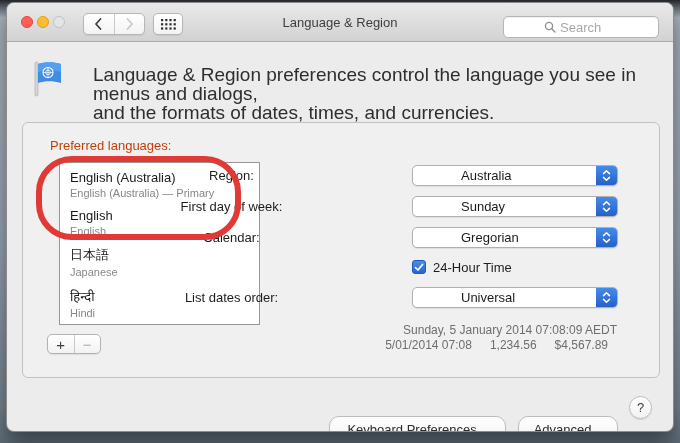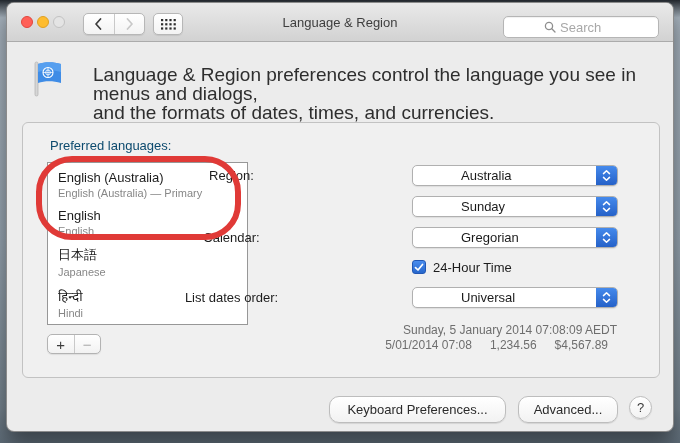--- a/index.html
+++ b/index.html
@@ -62,23 +62,23 @@
   .flag { position:absolute; left:24px; top:57px; }
   .desc {
     position:absolute; left:86px; top:62px; width:560px;
     font-size:19px; line-height:19px; color:#2e2e2e;
   }
   
   .panel {
     position:absolute; left:15px; top:119px; width:638px; height:256px;
     background:#f0f0f0; border:1px solid #c2c2c2; border-radius:6px;
   }
-  .pref-label { position:absolute; left:27px; top:15px; font-size:13px; color:#0c4a6e; }
+  .pref-label { position:absolute; left:27px; top:15px; font-size:13px; color:#c2410c; }
   .langlist {
-    position:absolute; left:24px; top:39px; width:201px; height:163px;
+    position:absolute; left:36px; top:39px; width:201px; height:163px;
     background:#fff; border:1px solid #979797; overflow:hidden;
   }
   .langitem { padding:7px 10px 2px 10px; }
   .langitem .lname { font-size:13px; color:#1b1b1b; }
   .langitem .ldetail { font-size:11px; color:#878787; margin-top:2px; }
   .annotation {
     position:absolute; left:13px; top:33px; width:205px; height:84px;
     border:6px solid #e03a37; border-radius:36px; z-index:5;
   }
   .addremove {
@@ -120,21 +120,21 @@
     display:flex; align-items:center; justify-content:center;
   }
   .checklabel { position:absolute; left:370px; top:1px; font-size:13px; color:#1d1d1d; }
   .preview {
     position:absolute; left:264px; top:200px; width:330px; text-align:right;
     font-size:12px; line-height:15px; color:#6e6e6e;
   }
   .preview .gap { margin:0 9px; }
   
   .pushbtn {
-    position:absolute; top:393px; height:27px;
+    position:absolute; top:413px; height:27px;
     background:linear-gradient(180deg,#ffffff,#f2f2f2);
     border:1px solid #bdbdbd; border-radius:10px;
     box-shadow:0 1px 1px rgba(0,0,0,.1);
     font-size:13px; color:#2b2b2b; font-family:inherit;
     display:flex; align-items:center; justify-content:center;
   }
   .kp-btn { left:322px; width:177px; }
   .adv-btn { left:511px; width:100px; }
   .help-btn {
     position:absolute; left:622px; top:393px; width:23px; height:23px; border-radius:50%;
@@ -248,20 +248,21 @@
         <span class="pvalue">Australia</span>
         <span class="stepper">
           <svg width="9" height="13" viewBox="0 0 9 13">
               <path d="M1.5 4.6 L4.5 1.8 L7.5 4.6 M1.5 8.4 L4.5 11.2 L7.5 8.4" fill="none" stroke="#ffffff" stroke-width="1.5" stroke-linecap="round" stroke-linejoin="round"></path>
             </svg>
         </span>
       </div>
     </div>
 
     <div class="formrow" style="top:73px;">
+      <span class="flabel">First day of week:</span>
       <div class="popup">
         <span class="pvalue">Sunday</span>
         <span class="stepper">
           <svg width="9" height="13" viewBox="0 0 9 13">
               <path d="M1.5 4.6 L4.5 1.8 L7.5 4.6 M1.5 8.4 L4.5 11.2 L7.5 8.4" fill="none" stroke="#ffffff" stroke-width="1.5" stroke-linecap="round" stroke-linejoin="round"></path>
             </svg>
         </span>
       </div>
     </div>
 

